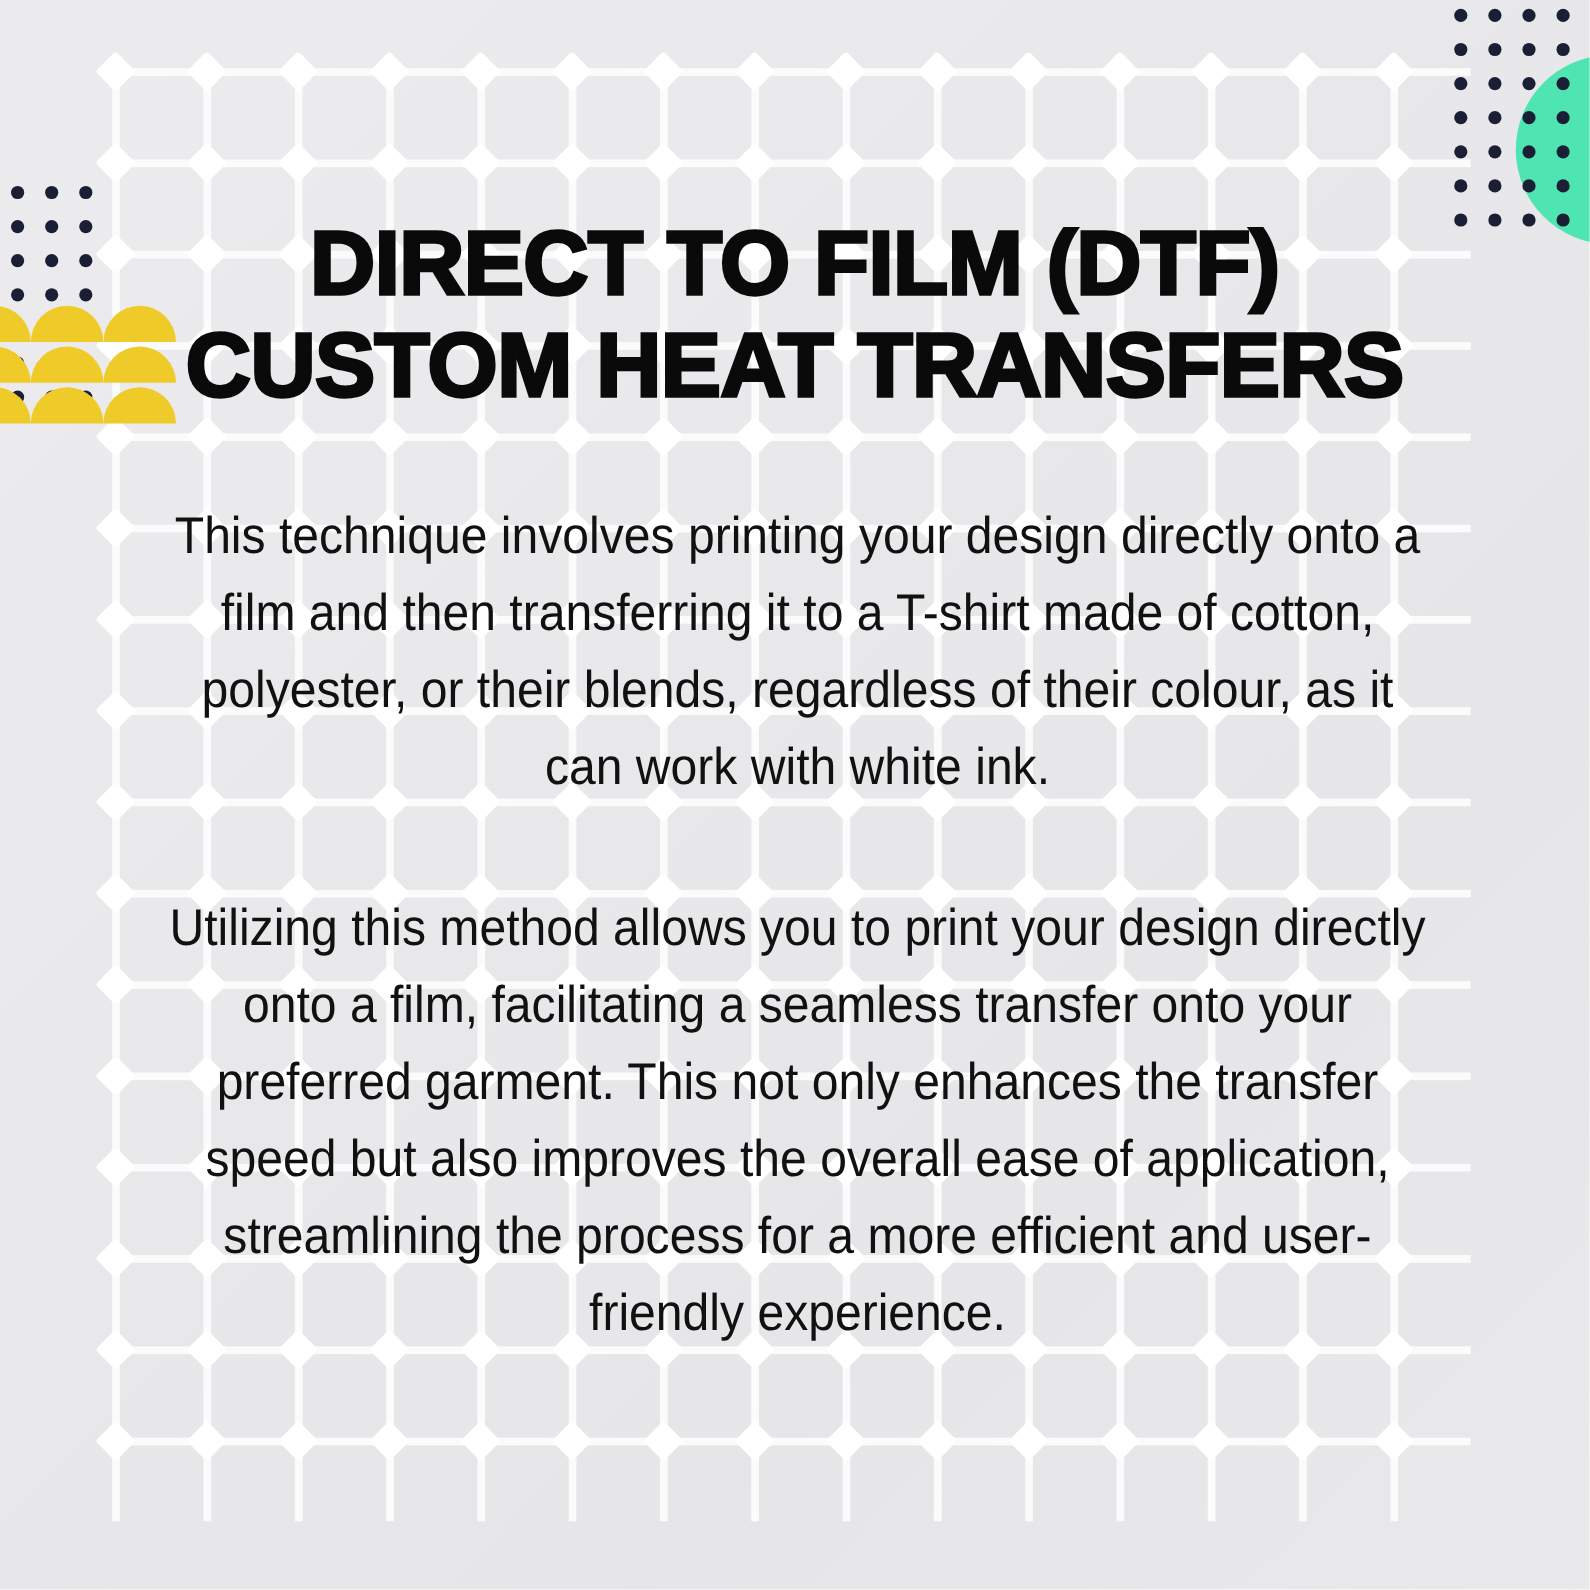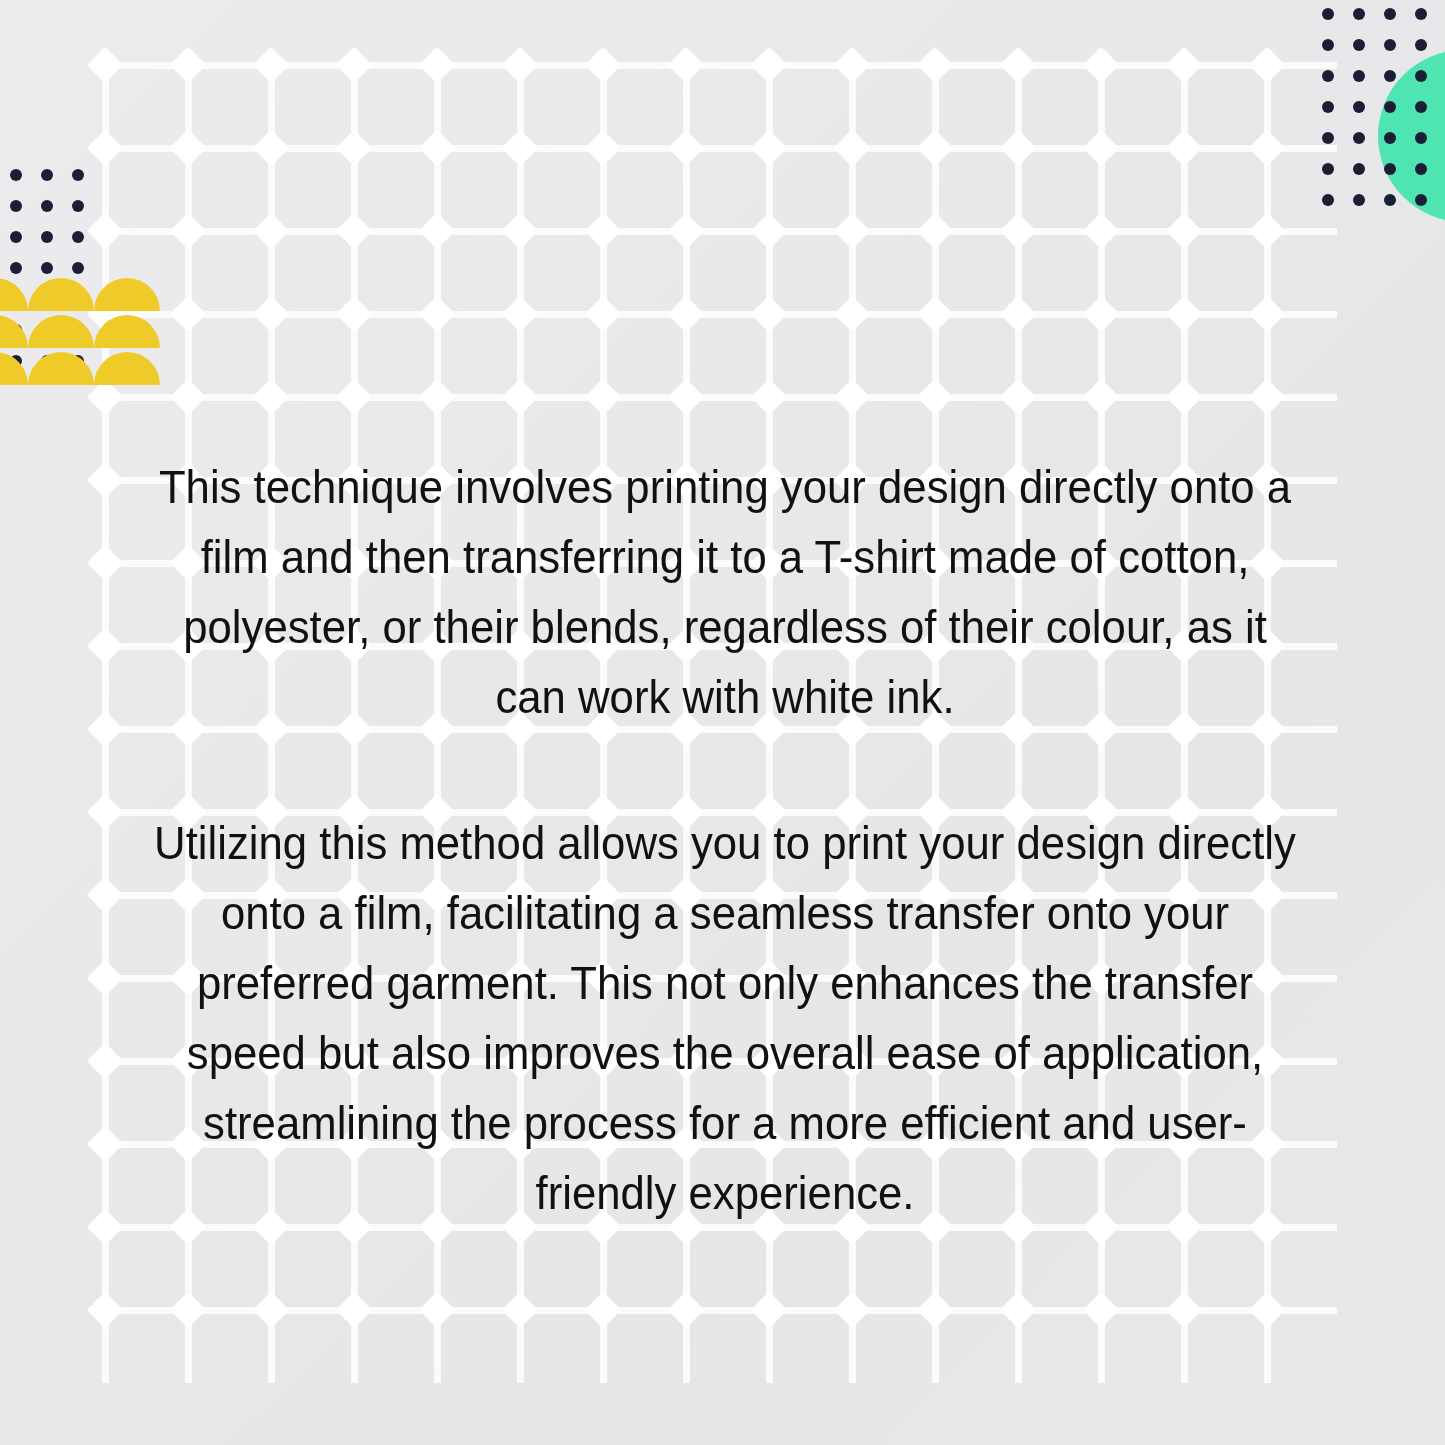--- a/index.html
+++ b/index.html
@@ -498,19 +498,23 @@
       <div class="dome" style="left: 66px; top: 0px; width: 66px; height: 33px; background: rgb(239, 203, 42);"></div>
       <div class="dome" style="left: 132px; top: 0px; width: 66px; height: 33px; background: rgb(239, 203, 42);"></div>
       <div class="dome" style="left: 0px; top: 37px; width: 66px; height: 33px; background: rgb(239, 203, 42);"></div>
       <div class="dome" style="left: 66px; top: 37px; width: 66px; height: 33px; background: rgb(239, 203, 42);"></div>
       <div class="dome" style="left: 132px; top: 37px; width: 66px; height: 33px; background: rgb(239, 203, 42);"></div>
       <div class="dome" style="left: 0px; top: 74px; width: 66px; height: 33px; background: rgb(239, 203, 42);"></div>
       <div class="dome" style="left: 66px; top: 74px; width: 66px; height: 33px; background: rgb(239, 203, 42);"></div>
       <div class="dome" style="left: 132px; top: 74px; width: 66px; height: 33px; background: rgb(239, 203, 42);"></div>
     </div>
 
+  <h1 class="headline">
+    <span class="hl-line">DIRECT TO FILM (DTF)</span>
+    <span class="hl-line">CUSTOM HEAT TRANSFERS</span>
+  </h1>
 
   <div class="body-copy">
     <p>This technique involves printing your design directly onto a film and then transferring it to a T-shirt made of cotton, polyester, or their blends, regardless of their colour, as it can work with white ink.</p>
     <p>Utilizing this method allows you to print your design directly onto a film, facilitating a seamless transfer onto your preferred garment. This not only enhances the transfer speed but also improves the overall ease of application, streamlining the process for a more efficient and user-friendly experience.</p>
   </div>
 
 </div>
 
 </body></html>

